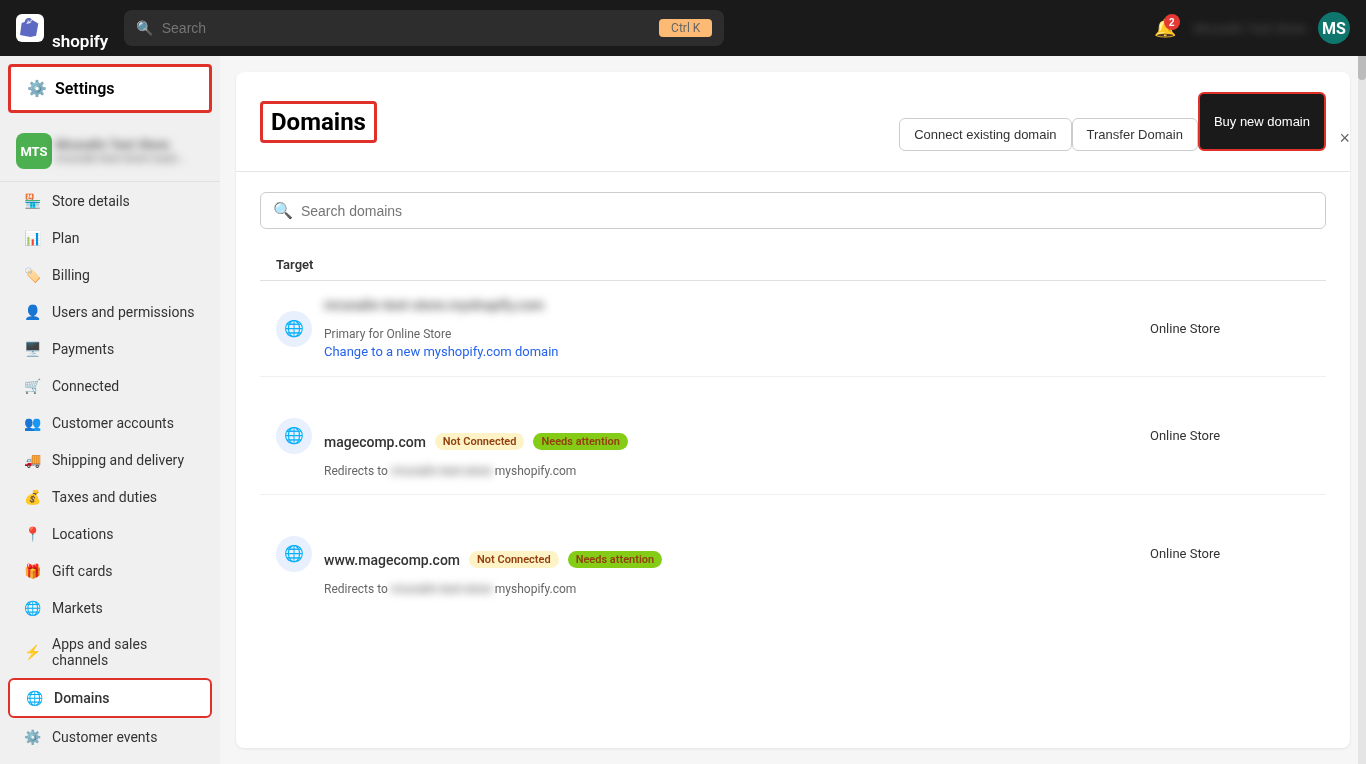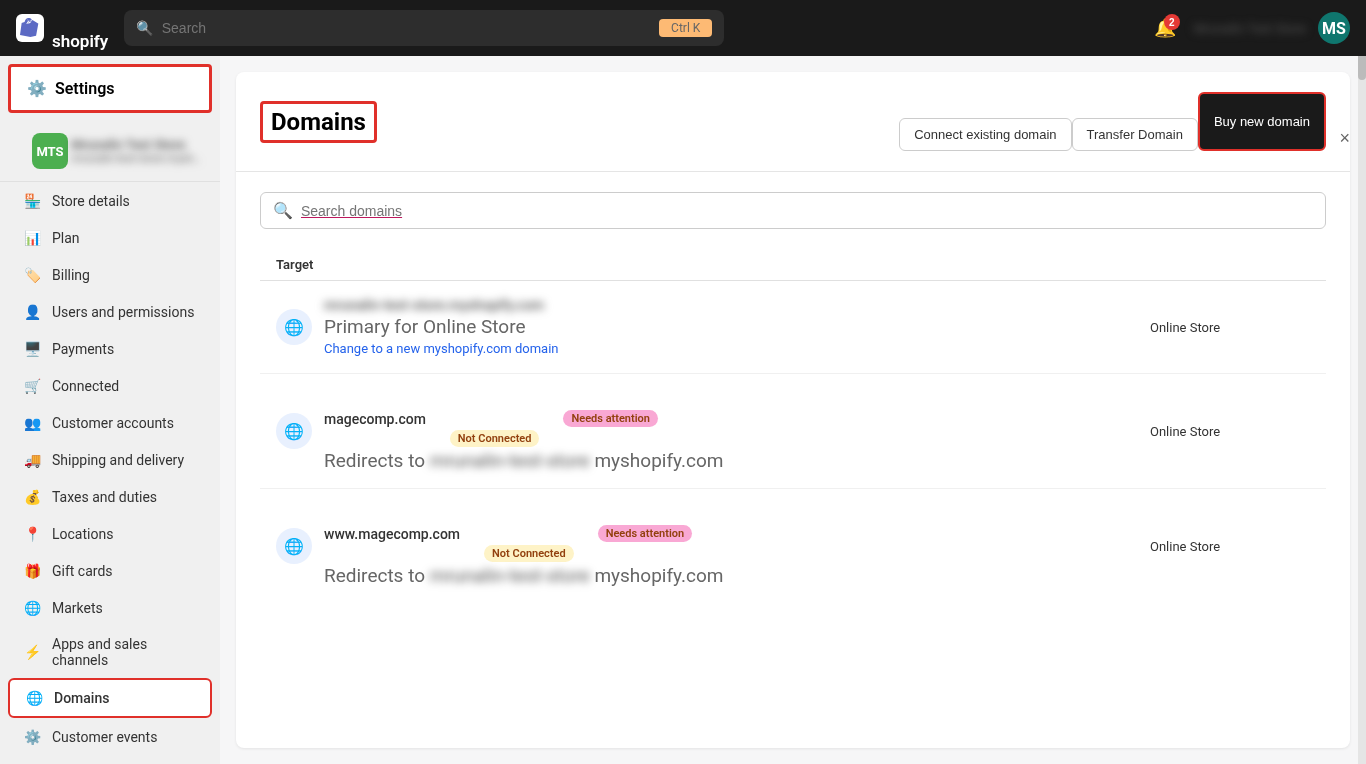--- a/index.html
+++ b/index.html
@@ -138,21 +138,21 @@
       position: absolute;
       right: 16px;
       top: 72px;
     }
 
     
     .store-info {
       display: flex;
       align-items: center;
       gap: 3px;
-      padding: 12px 32px;
+      padding: 12px 16px;
       border-bottom: 1px solid #e0e0e0;
     }
     .store-avatar {
       width: 36px; height: 36px;
       background: #4caf50;
       border-radius: 8px;
       display: flex; align-items: center; justify-content: center;
       color: white;
       font-size: 13px;
       font-weight: 700;
@@ -287,21 +287,20 @@
       border-radius: 6px;
       padding: 8px 12px;
       margin-bottom: 20px;
     }
     .search-bar input {
       border: none;
       outline: none;
       font-size: 14px;
       flex: 1;
       color: #be185d;
-      text-decoration: underline;
     }
 
     
     .domains-table {
       width: 100%;
     }
     .table-header {
       display: flex;
       padding: 8px 16px;
       border-bottom: 1px solid #e0e0e0;
@@ -333,49 +332,49 @@
       flex-shrink: 0;
       color: #5c6bc0;
       font-size: 16px;
     }
     .domain-details {}
     .domain-url {
       font-size: 14px;
       font-weight: 500;
       color: #333;
       display: flex;
-      align-items: center;
-      gap: 24px;
+      align-items: flex-end;
+      gap: 9px;
       flex-wrap: wrap;
     }
     .domain-sub {
-      font-size: 19px;
+      font-size: 12px;
       color: #666;
-      margin-top: 2px;
+      margin-top: 14px;
     }
     .domain-link {
       color: #2563eb;
       text-decoration: none;
       font-size: 13px;
     }
 
     .badge {
       display: inline-block;
       padding: 2px 8px;
       border-radius: 12px;
       font-size: 11px;
       font-weight: 600;
     }
     .badge-not-connected {
       background: #fef3c7;
       color: #92400e;
       margin-top: 40px;
     }
     .badge-needs-attention {
-      background: #f9a8d4;
+      background: #84cc16;
       color: #92400e;
     }
 
     .domain-target {
       width: 160px;
       font-size: 13px;
       color: #333;
     }
 
     .learn-more {

